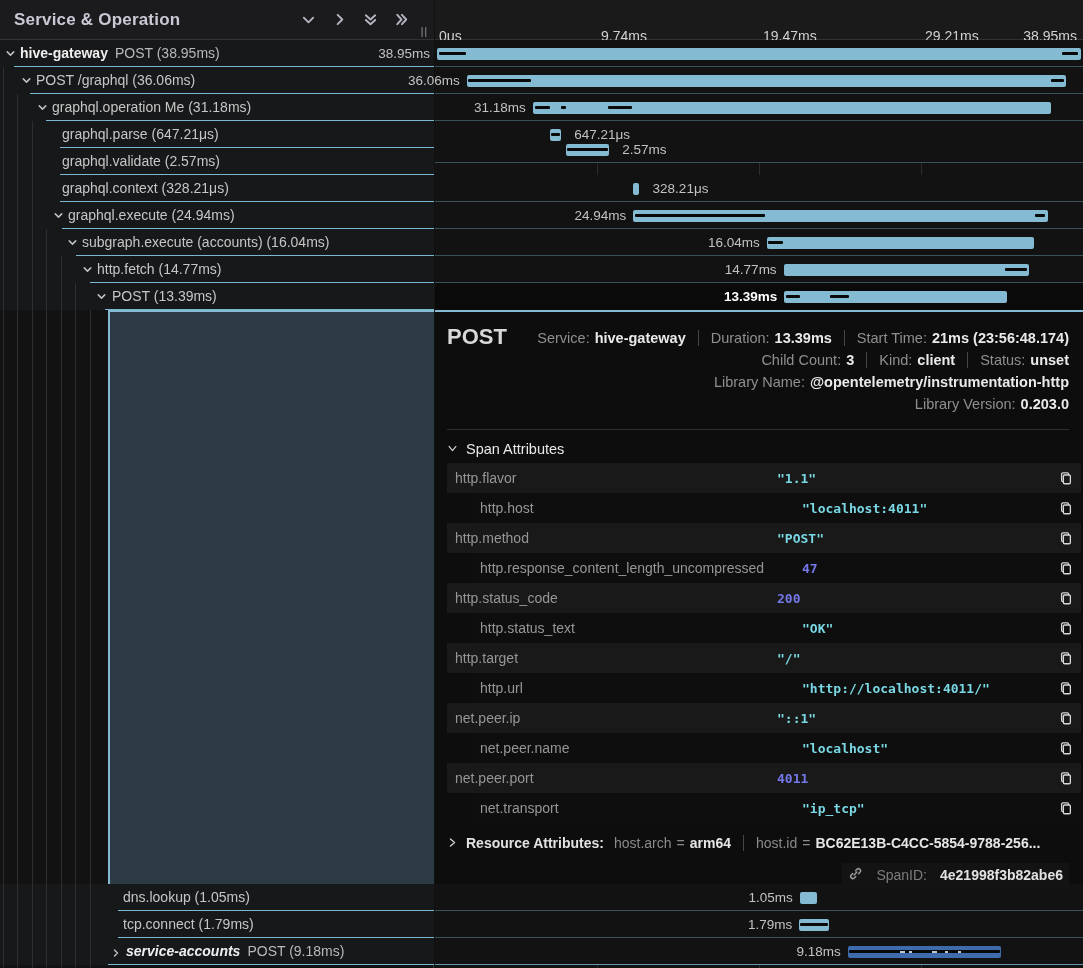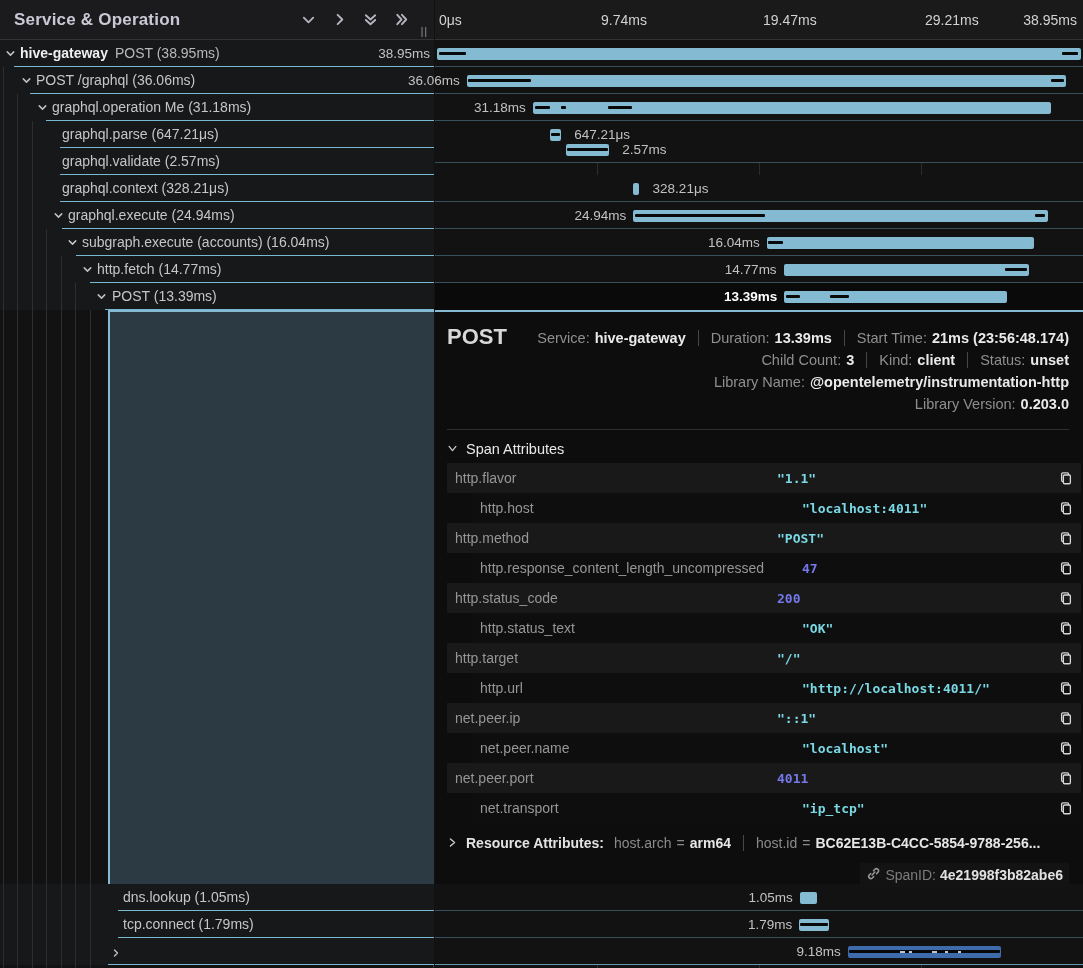--- a/index.html
+++ b/index.html
@@ -26,21 +26,21 @@
   .tchev{position:absolute;top:6px;width:14px;height:14px;}
   .tchev svg{stroke:#c2c2c2;fill:none;stroke-width:1.8;stroke-linecap:round;stroke-linejoin:round;}
   .guide{position:absolute;width:1px;background:#2e2e31;z-index:3;}
 
   .detail-strip{position:absolute;left:108px;top:310px;width:326px;height:574px;background:#2b3a43;
                 border-left:2px solid #84bad2;border-top:2px solid #84bad2;}
 
   
   .right-pane{position:absolute;left:435px;top:0;width:648px;height:968px;background:#121212;}
   .tl-header{position:absolute;left:0;top:0;width:648px;height:40px;background:#1a1a1b;border-bottom:1px solid #333;cursor:crosshair;}
-  .tick{position:absolute;top:0;height:40px;line-height:40px;font-size:14px;color:#d2d2d2;}
+  .tick{position:absolute;top:16px;height:40px;line-height:40px;font-size:14px;color:#d2d2d2;}
   .gridline{position:absolute;top:0;width:1px;height:968px;background:#2a2c2e;z-index:0;}
 
   .bar-row{position:absolute;left:0;width:648px;height:27px;background:#121212;}
   .bar-row.sel{background:#0a0a0a;}
   .bar-row .rline{position:absolute;left:0;right:0;bottom:0;height:1px;background:rgba(121,183,210,.38);}
   .sbar{position:absolute;top:8px;height:12px;background:#84bad2;border-radius:2px;cursor:pointer;z-index:2;}
   .sbar.dkblue{background:#3e6bac;}
   .mark{position:absolute;top:4px;height:3px;background:#09090a;border-radius:1px;}
   .lmark{position:absolute;top:5px;height:2px;background:#b9c6d6;}
   .bar-label{position:absolute;top:0;height:27px;line-height:27px;font-size:13.5px;color:#c2c2c2;white-space:nowrap;padding-right:7px;z-index:1;}
@@ -68,21 +68,21 @@
   .attr-val.str{color:#79d8e4;}
   .attr-val.num{color:#7578e8;}
   .copy-btn{width:30px;display:flex;justify-content:center;cursor:pointer;}
   .copy-btn svg{stroke:#d8d8d8;fill:none;stroke-width:1.5;}
 
   .res-row{position:absolute;left:12px;top:523px;display:flex;align-items:center;font-size:14px;white-space:nowrap;cursor:pointer;}
   .res-title{font-weight:bold;color:#e2e2e2;margin:0 10px 0 8px;}
   .res-key{color:#8b8b8b;}
   .res-eq{color:#8b8b8b;margin:0 5px;}
   .res-val{color:#e6e6e6;font-weight:bold;}
-  .spanid-row{position:absolute;right:14px;top:551px;height:24px;display:flex;align-items:center;gap:4px;font-size:14px;background:#131314;padding:0 6px;}
+  .spanid-row{position:absolute;right:14px;top:551px;height:24px;display:flex;align-items:center;gap:13px;font-size:14px;background:#131314;padding:0 6px;}
   .spanid-label{color:#7d7d7d;}
   .spanid-val{color:#e2e2e2;font-weight:bold;}
   .link-ic svg{stroke:#9a9a9a;fill:none;stroke-width:1.6;stroke-linecap:round;}
 </style>
 </head>
 <body>
 
 <div class="app">
 
   <div class="left-pane">
@@ -183,20 +183,21 @@
       <span class="rowline" style="left:118px;right:0"></span>
     </div>
     <div class="tree-row" style="top:911px">
       <span class="tree-text" style="left:123px">tcp.connect (1.79ms)</span>
       <span class="rowline" style="left:118px;right:0"></span>
     </div>
     <div class="tree-row" style="top:938px">
       <span class="tchev" style="left:110px;top:7px"><svg width="12" height="12" viewBox="0 0 16 16">
             <path d="M6 4 L10 8 L6 12"></path>
           </svg></span>
+      <span class="tree-text" style="left:126px"><span class="svc it">service-accounts</span><span class="op">POST (9.18ms)</span></span>
       <span class="rowline" style="left:108px;right:0"></span>
     </div>
 
     <div class="guide" style="left:3px;top:67px;height:901px"></div>
     <div class="guide" style="left:17px;top:94px;height:874px"></div>
     <div class="guide" style="left:32px;top:121px;height:847px"></div>
     <div class="guide" style="left:46px;top:229px;height:739px"></div>
     <div class="guide" style="left:61px;top:256px;height:712px"></div>
     <div class="guide" style="left:75px;top:283px;height:685px"></div>
     <div class="guide" style="left:90px;top:310px;height:658px"></div>

